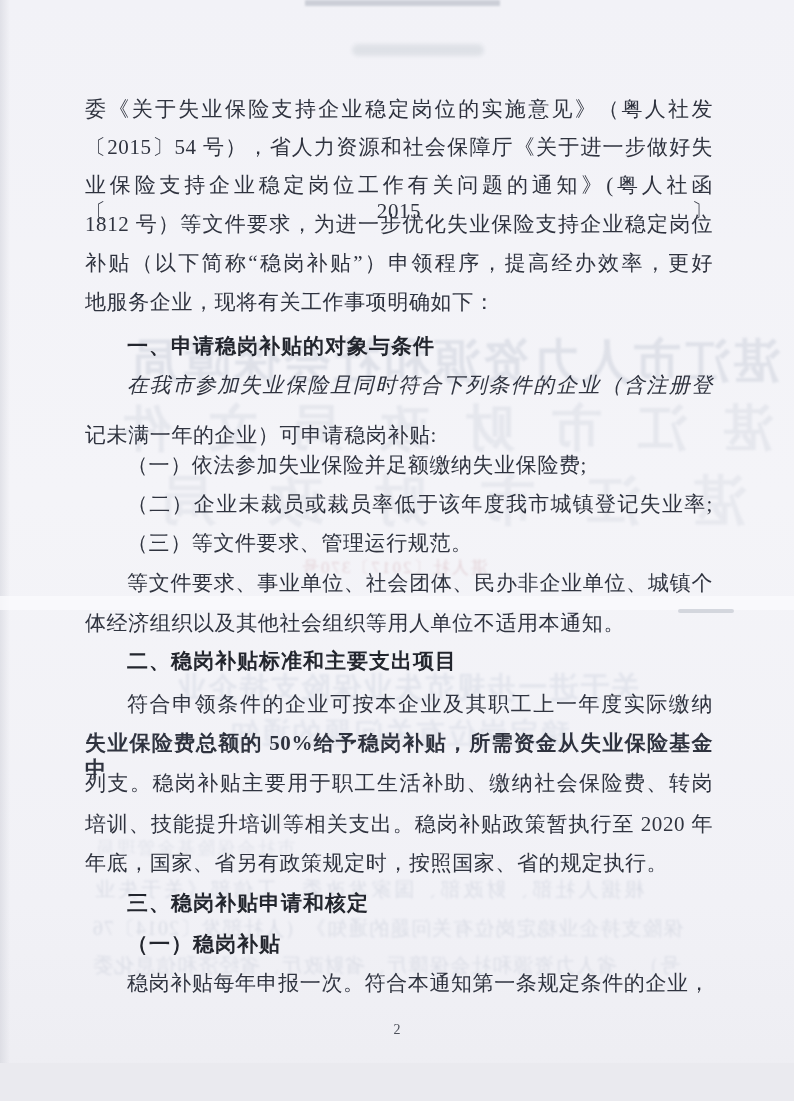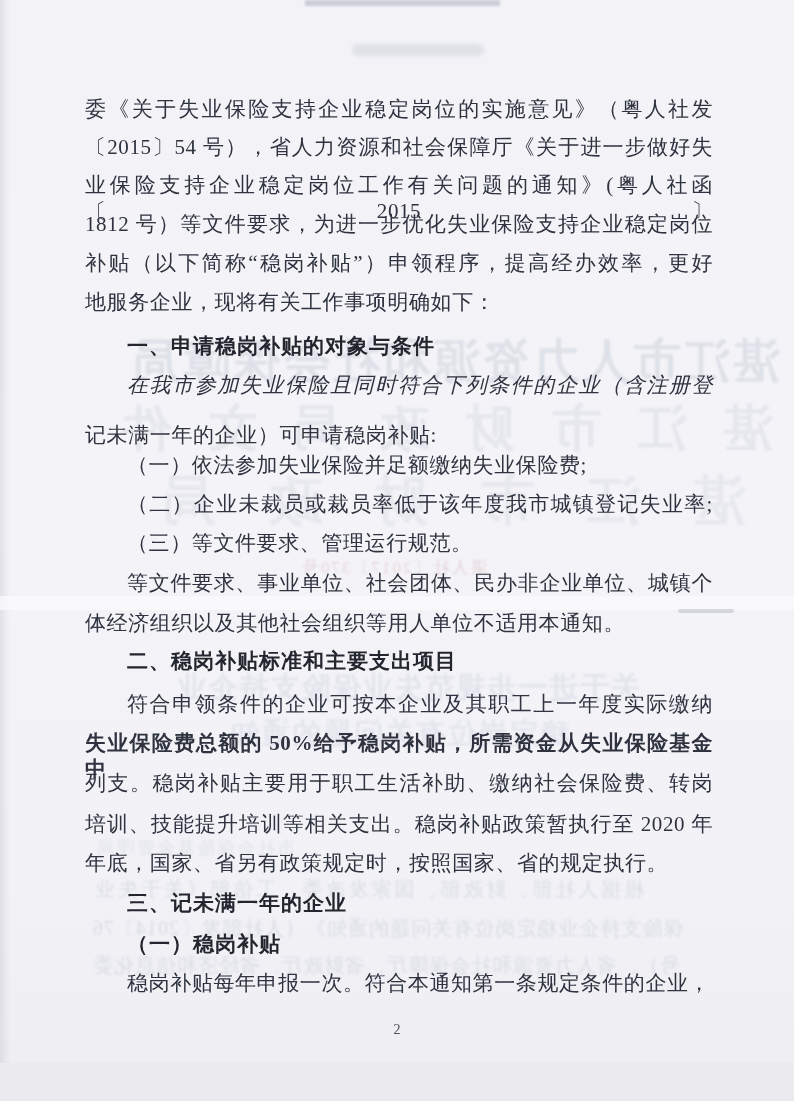--- a/index.html
+++ b/index.html
@@ -96,19 +96,19 @@
       <div class="line body indent fill" style="top: 491px;">（二）企业未裁员或裁员率低于该年度我市城镇登记失业率;</div>
       <div class="line body indent" style="top: 530px;">（三）等文件要求、管理运行规范。</div>
       <div class="line body indent fill" style="top: 570px;">等文件要求、事业单位、社会团体、民办非企业单位、城镇个</div>
       <div class="line body" style="top: 610px;">体经济组织以及其他社会组织等用人单位不适用本通知。</div>
       <div class="line heading indent" style="top: 648px;">二、稳岗补贴标准和主要支出项目</div>
       <div class="line body indent fill" style="top: 691px;">符合申领条件的企业可按本企业及其职工上一年度实际缴纳</div>
       <div class="line body fill" style="top: 730px; font-weight: bold;">失业保险费总额的 50%给予稳岗补贴，所需资金从失业保险基金中</div>
       <div class="line body fill" style="top: 770px;">列支。稳岗补贴主要用于职工生活补助、缴纳社会保险费、转岗</div>
       <div class="line body fill" style="top: 811px;">培训、技能提升培训等相关支出。稳岗补贴政策暂执行至 2020 年</div>
       <div class="line body" style="top: 850px;">年底，国家、省另有政策规定时，按照国家、省的规定执行。</div>
-      <div class="line heading indent" style="top: 890px;">三、记未满一年的企业</div>
+      <div class="line heading indent" style="top: 890px;">三、稳岗补贴申请和核定</div>
       <div class="line heading indent" style="top: 931px;">（一）稳岗补贴</div>
       <div class="line body indent" style="top: 970px;">稳岗补贴每年申报一次。符合本通知第一条规定条件的企业，</div>
     </div>
 
   <div class="page-number">2</div>
 </div>
 
 </body></html>

